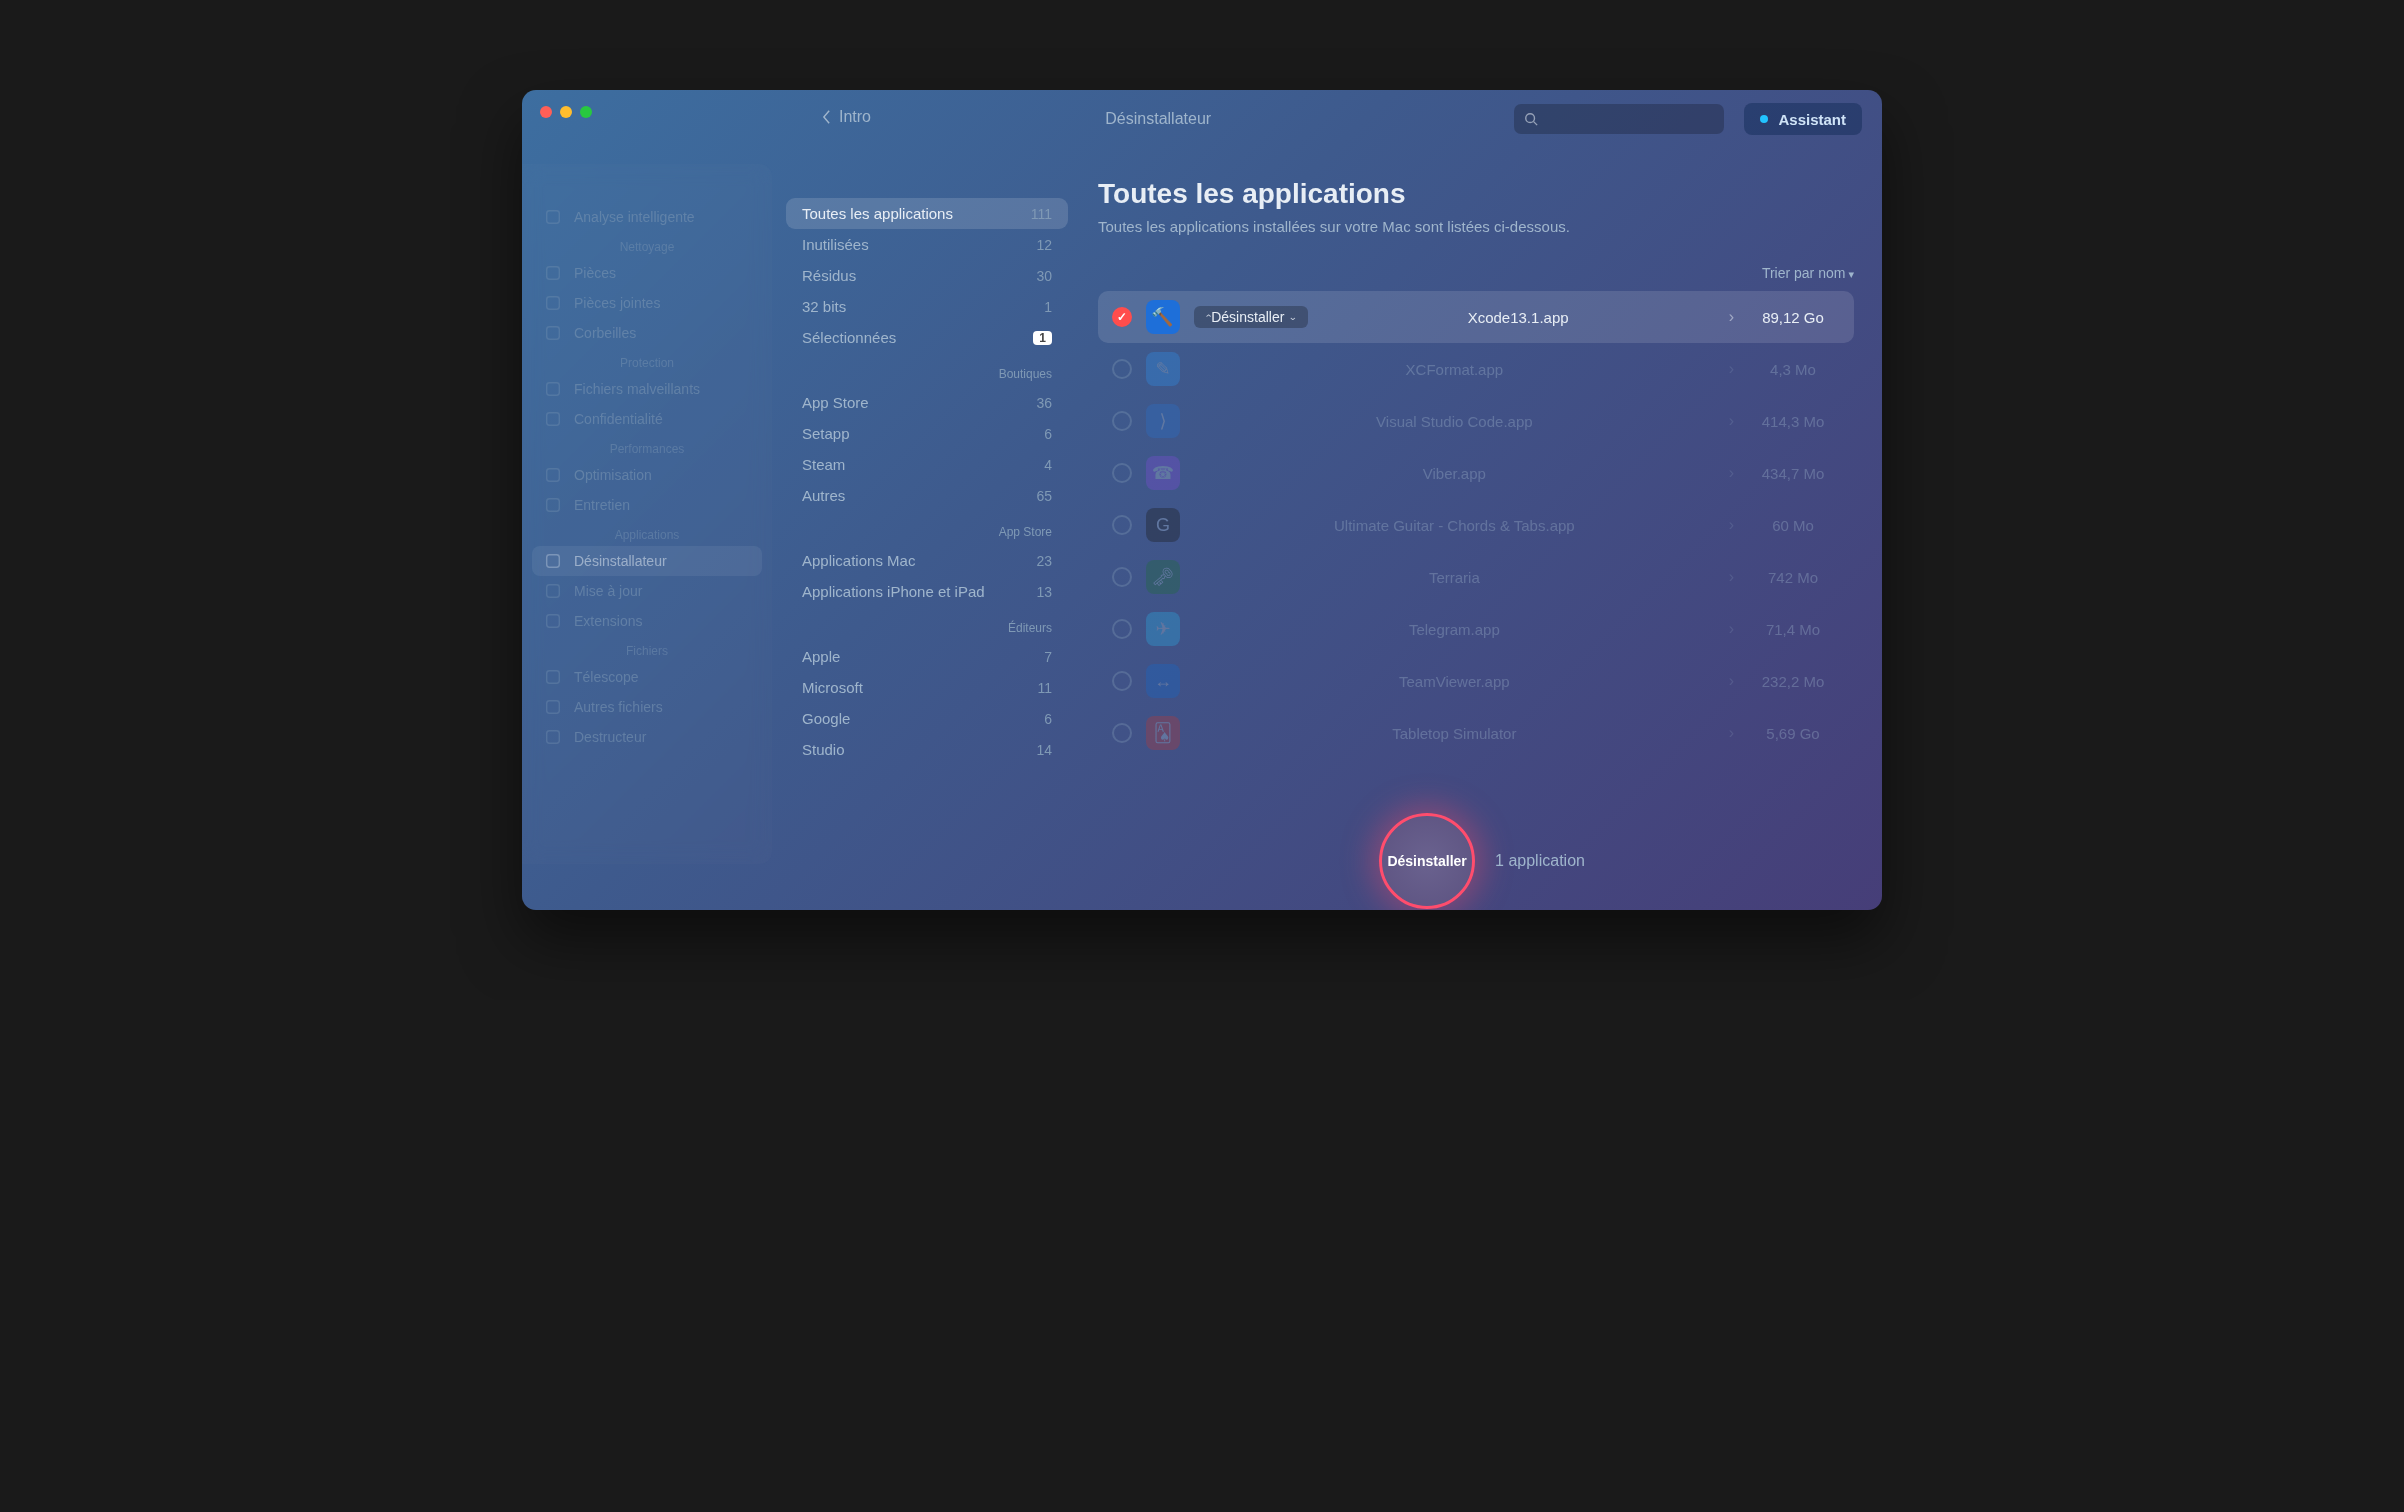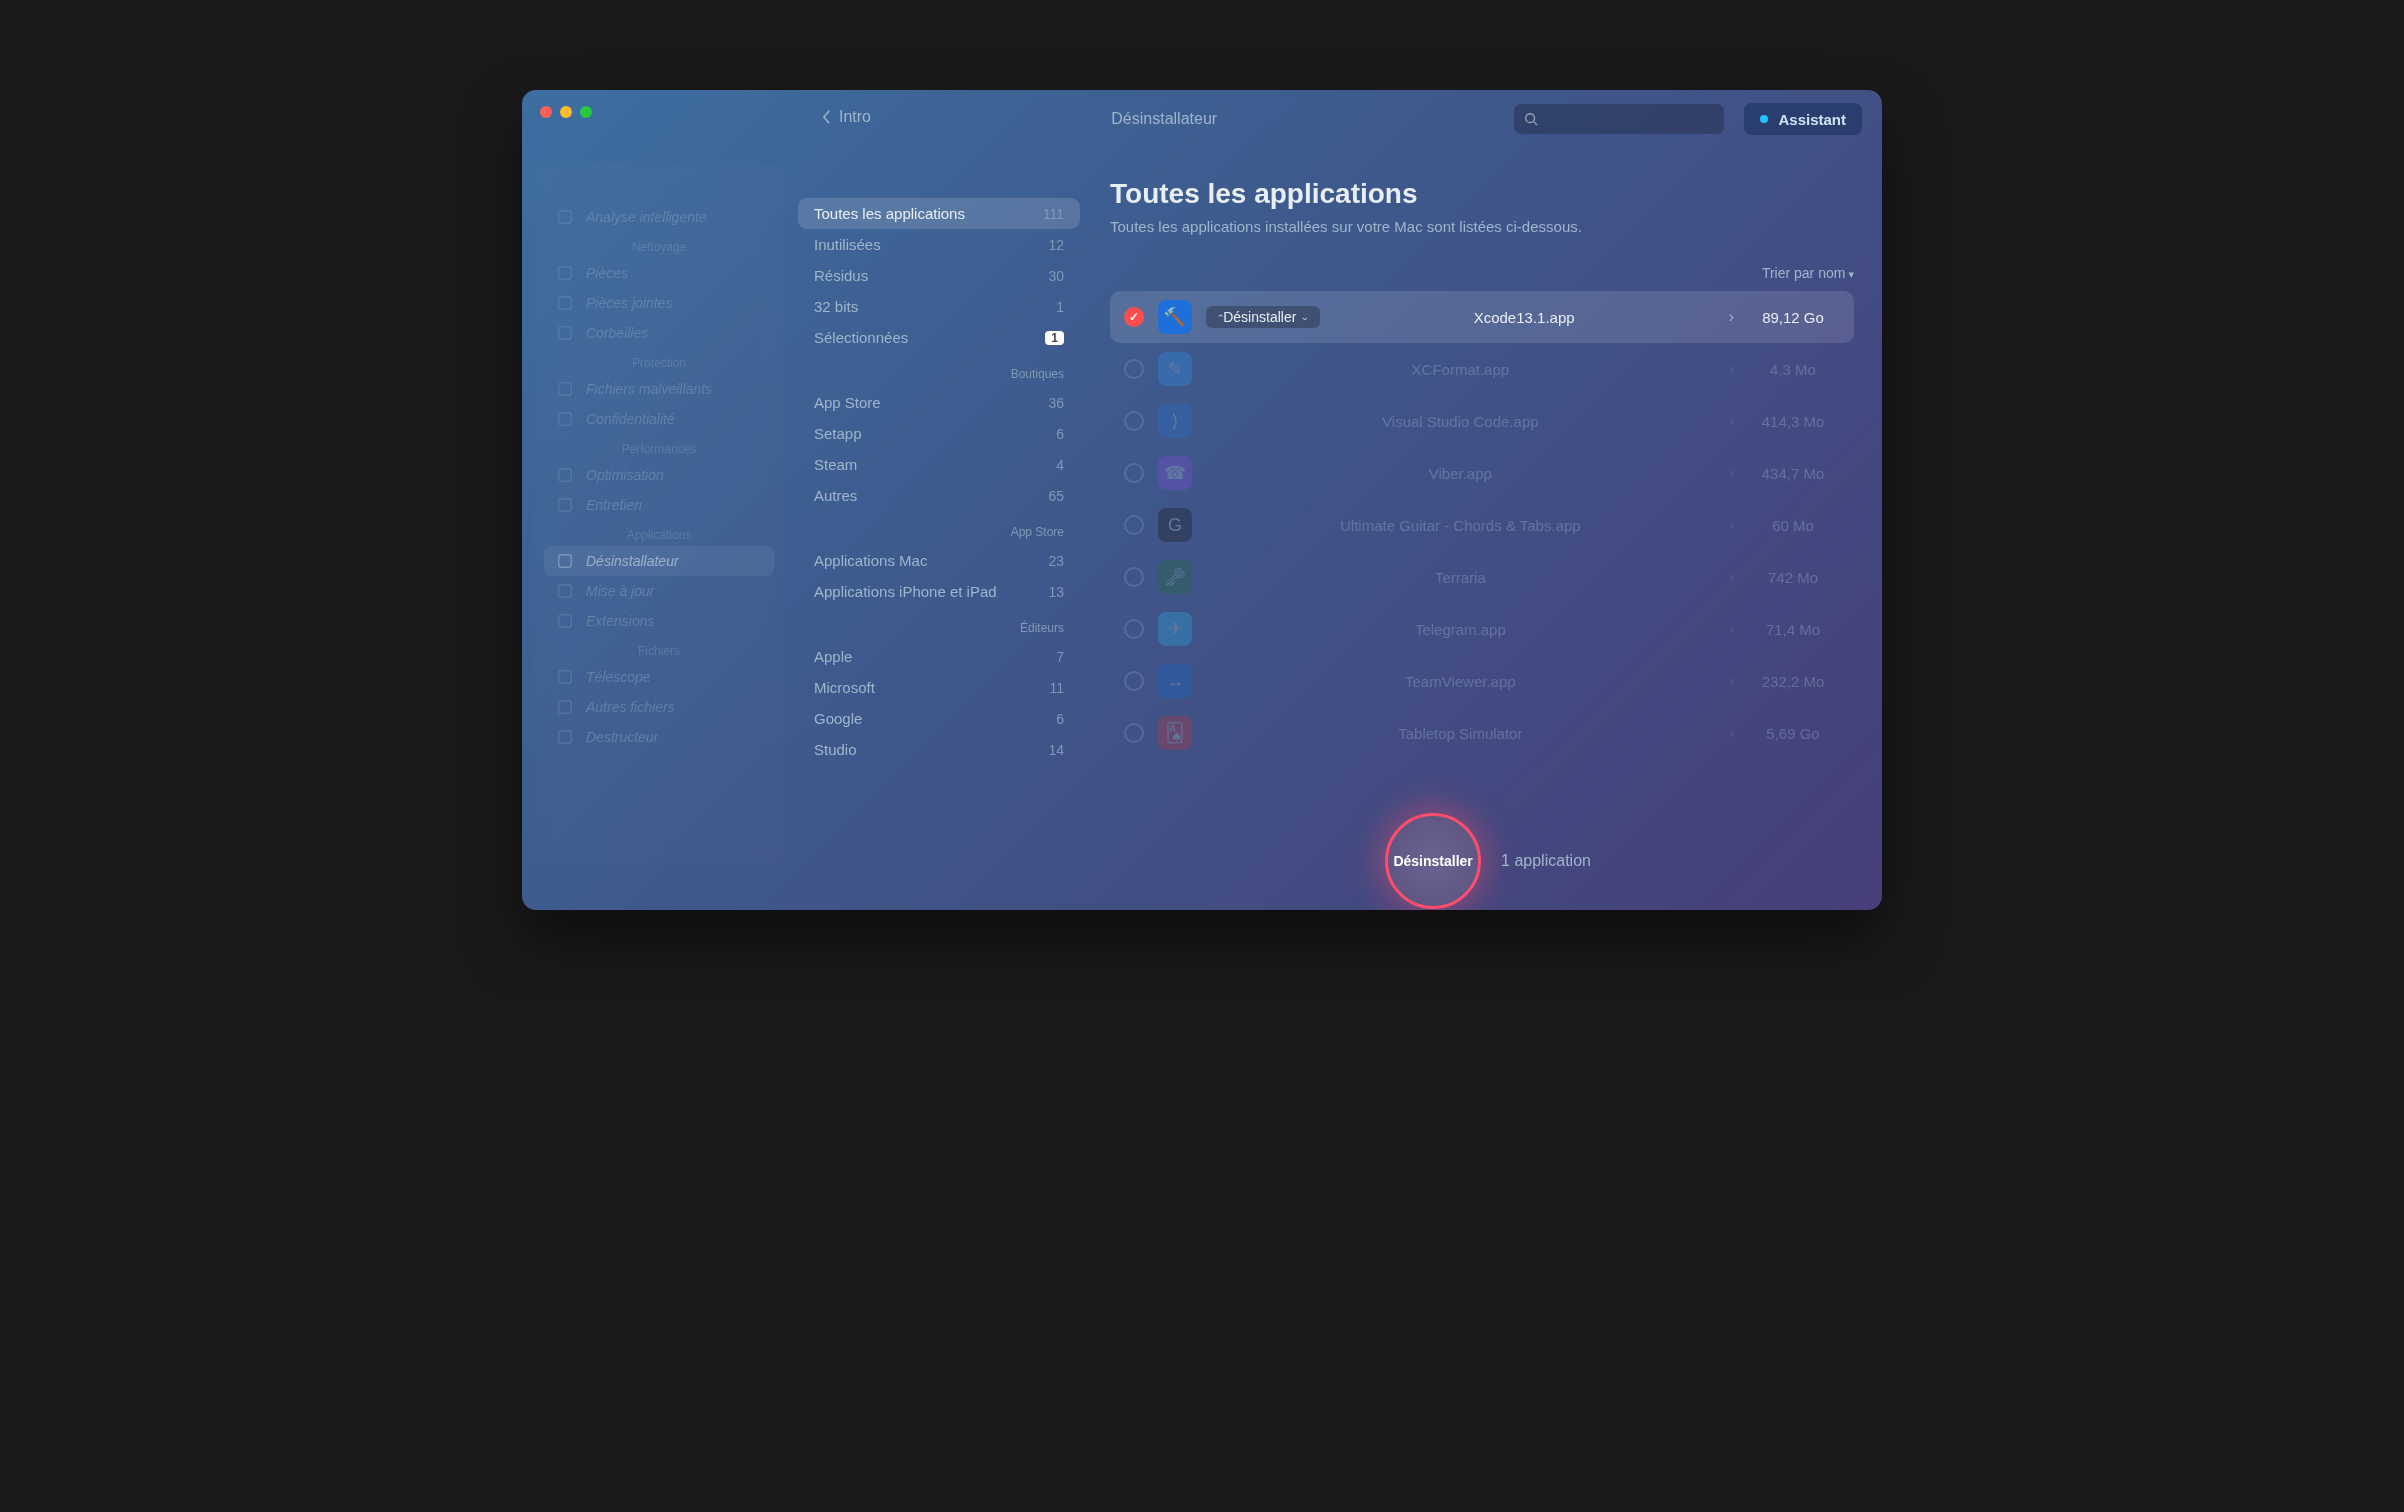--- a/index.html
+++ b/index.html
@@ -16,21 +16,21 @@
     --assistant:#2b5d8f;
     --badge-bg:#ffffff;
     --badge-red:#ff5a5a;
   }
   *{box-sizing:border-box;font-family:-apple-system,BlinkMacSystemFont,"Segoe UI",Helvetica,Arial,sans-serif;}
   body{margin:0;background:#1a1a1a;display:flex;align-items:center;justify-content:center;min-height:1000px;}
   .window{
     width:1360px;height:820px;border-radius:14px;overflow:hidden;position:relative;
     box-shadow:0 30px 60px rgba(0,0,0,0.5);
     background:linear-gradient(135deg,#3d6ea0 0%,#3e5a8d 40%,#463e78 100%);
-    display:flex;flex-direction:column;padding-left:12px;
+    display:flex;flex-direction:column;
   }
   
   .traffic{position:absolute;top:16px;left:18px;display:flex;gap:8px;z-index:50;}
   .traffic span{width:12px;height:12px;border-radius:50%;}
   .tl-red{background:#ff5f57;}
   .tl-yel{background:#ffbd2e;}
   .tl-grn{background:#28c840;}
   
   .topbar{
     height:58px;display:flex;align-items:center;padding:0 20px 0 300px;gap:20px;color:var(--text);
@@ -45,21 +45,21 @@
   
   .body{flex:1;display:flex;overflow:hidden;}
   
   .sidebar{
     width:250px;flex-shrink:0;padding:38px 10px 10px 10px;color:var(--text-dimmer);font-size:14px;
     background:rgba(255,255,255,0.03);backdrop-filter:blur(10px);
     opacity:0.55;margin:16px 0 16px 0;border-top-right-radius:12px;border-bottom-right-radius:12px;
     height:700px;
   }
   .sb-section{font-size:12px;color:var(--text-dimmer);padding:8px 12px 4px;opacity:0.8;text-align:center;}
-  .sb-item{display:flex;align-items:center;gap:12px;padding:6px 12px;border-radius:8px;font-style:italic;}
+  .sb-item{display:flex;align-items:center;gap:12px;padding:6px 12px;border-radius:8px;}
   .sb-item.sel{background:rgba(255,255,255,0.12);color:var(--text);}
   .sb-item .ico{width:18px;height:18px;opacity:0.6;display:flex;align-items:center;justify-content:center;}
   .sb-item .ico svg{width:18px;height:18px;}
   
   .catcol{
     width:310px;flex-shrink:0;padding:50px 14px 14px 14px;color:var(--text-dim);font-size:15px;
     overflow-y:auto;
   }
   .cat-header{font-size:12px;color:var(--text-dimmer);padding:14px 16px 6px;text-align:right;}
   .cat-item{display:flex;justify-content:space-between;align-items:center;padding:7px 16px;border-radius:9px;cursor:pointer;}

